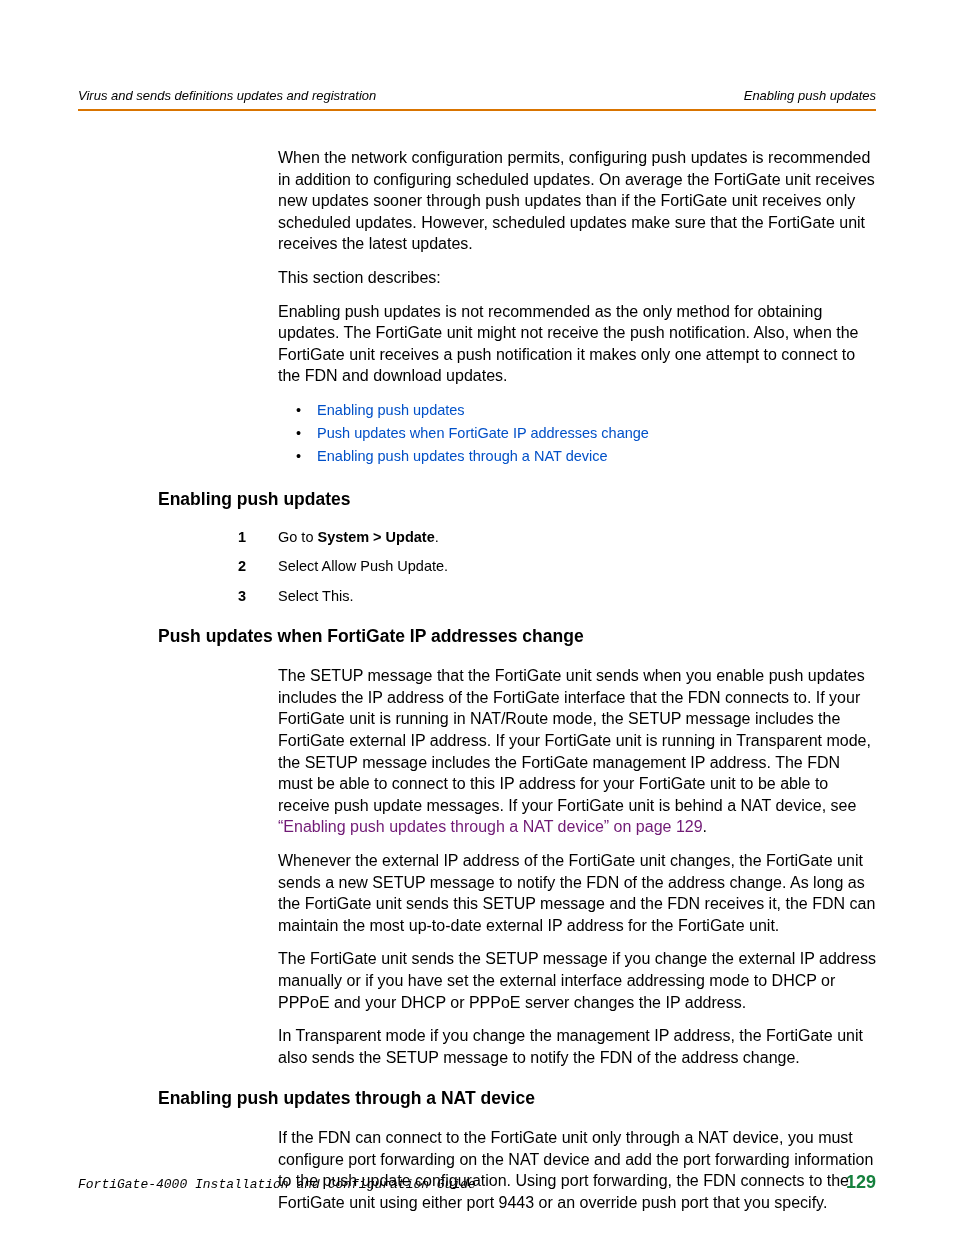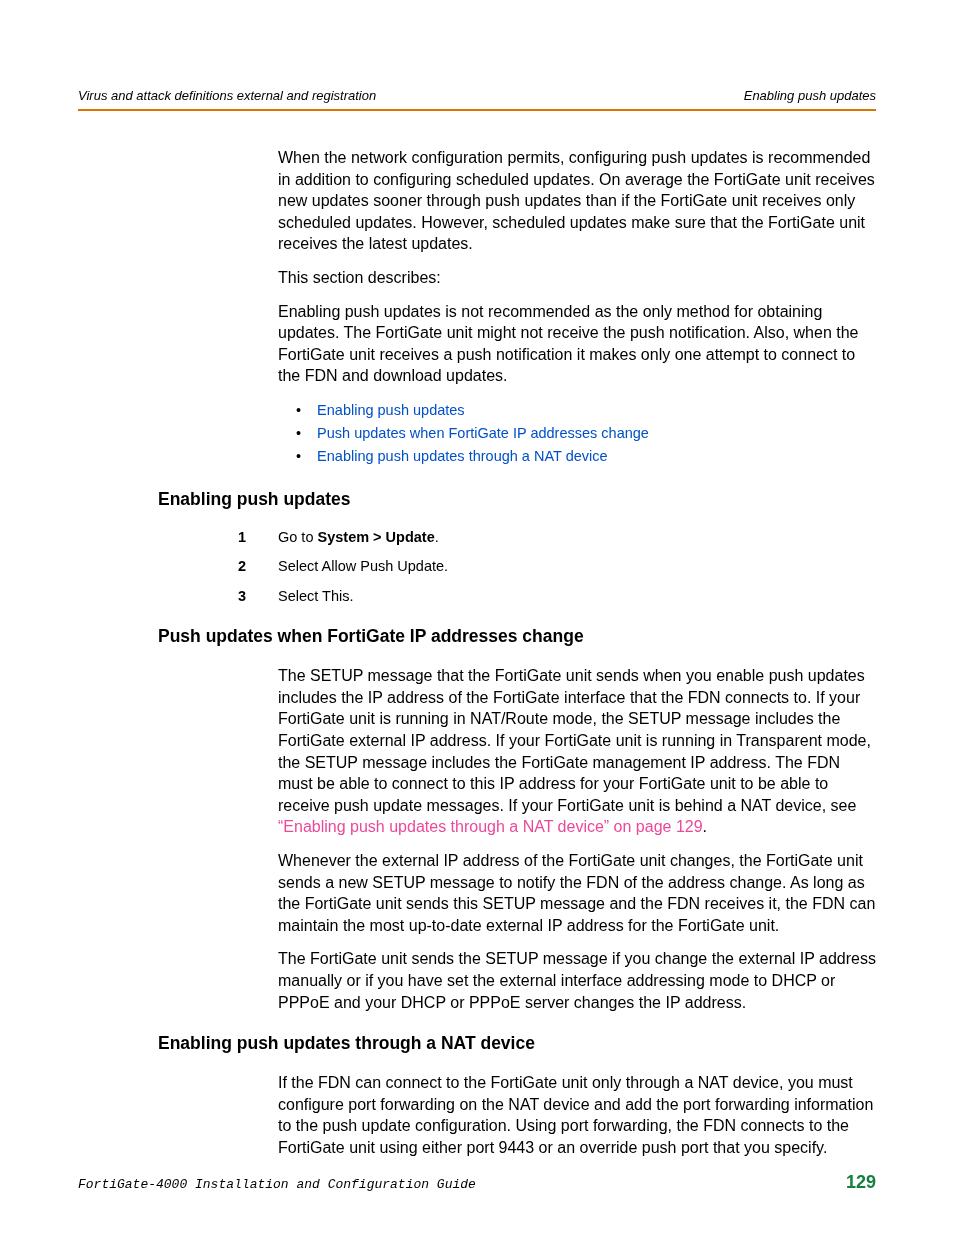--- a/index.html
+++ b/index.html
@@ -74,21 +74,21 @@
     line-height: 1.35;
     margin-bottom: 10px;
   }
   .steps .num {
     font-weight: bold;
     width: 40px;
     text-align: left;
     flex-shrink: 0;
   }
   .steps .txt { flex: 1; }
-  .link { color: #ec4899; text-decoration: none; }
+  .link { color: #701a75; text-decoration: none; }
   .footer {
     position: absolute;
     bottom: 42px;
     left: 78px;
     right: 78px;
     display: flex;
     justify-content: space-between;
     align-items: baseline;
     border: none;
   }
@@ -102,21 +102,21 @@
     font-weight: bold;
     font-size: 18px;
     color: #15803d;
   }
 </style>
 </head>
 <body>
 
 <div class="page">
   <div class="header-row">
-    <span>Virus and attack definitions external and registration</span>
+    <span>Virus and sends definitions updates and registration</span>
     <span>Enabling push updates</span>
   </div>
 
   <div class="content">
     <p>When the network configuration permits, configuring push updates is recommended in addition to configuring scheduled updates. On average the FortiGate unit receives new updates sooner through push updates than if the FortiGate unit receives only scheduled updates. However, scheduled updates make sure that the FortiGate unit receives the latest updates.</p>
     <p>This section describes:</p>
     <p>Enabling push updates is not recommended as the only method for obtaining updates. The FortiGate unit might not receive the push notification. Also, when the FortiGate unit receives a push notification it makes only one attempt to connect to the FDN and download updates.</p>
 
     <ul class="toc-list">
       <li><a class="link">Enabling push updates</a></li>
@@ -143,20 +143,21 @@
       </li>
     </ol>
   </div>
 
   <div class="h2">Push updates when FortiGate IP addresses change</div>
 
   <div class="content">
     <p><span>The SETUP message that the FortiGate unit sends when you enable push updates includes the IP address of the FortiGate interface that the FDN connects to. If your FortiGate unit is running in NAT/Route mode, the SETUP message includes the FortiGate external IP address. If your FortiGate unit is running in Transparent mode, the SETUP message includes the FortiGate management IP address. The FDN must be able to connect to this IP address for your FortiGate unit to be able to receive push update messages. If your FortiGate unit is behind a NAT device, see </span><a class="link">“Enabling push updates through a NAT device” on page 129</a><span>.</span></p>
     <p>Whenever the external IP address of the FortiGate unit changes, the FortiGate unit sends a new SETUP message to notify the FDN of the address change. As long as the FortiGate unit sends this SETUP message and the FDN receives it, the FDN can maintain the most up-to-date external IP address for the FortiGate unit.</p>
     <p>The FortiGate unit sends the SETUP message if you change the external IP address manually or if you have set the external interface addressing mode to DHCP or PPPoE and your DHCP or PPPoE server changes the IP address.</p>
+    <p>In Transparent mode if you change the management IP address, the FortiGate unit also sends the SETUP message to notify the FDN of the address change.</p>
   </div>
 
   <div class="h2">Enabling push updates through a NAT device</div>
 
   <div class="content">
     <p>If the FDN can connect to the FortiGate unit only through a NAT device, you must configure port forwarding on the NAT device and add the port forwarding information to the push update configuration. Using port forwarding, the FDN connects to the FortiGate unit using either port 9443 or an override push port that you specify.</p>
   </div>
 </div>
 
 <div class="footer">

